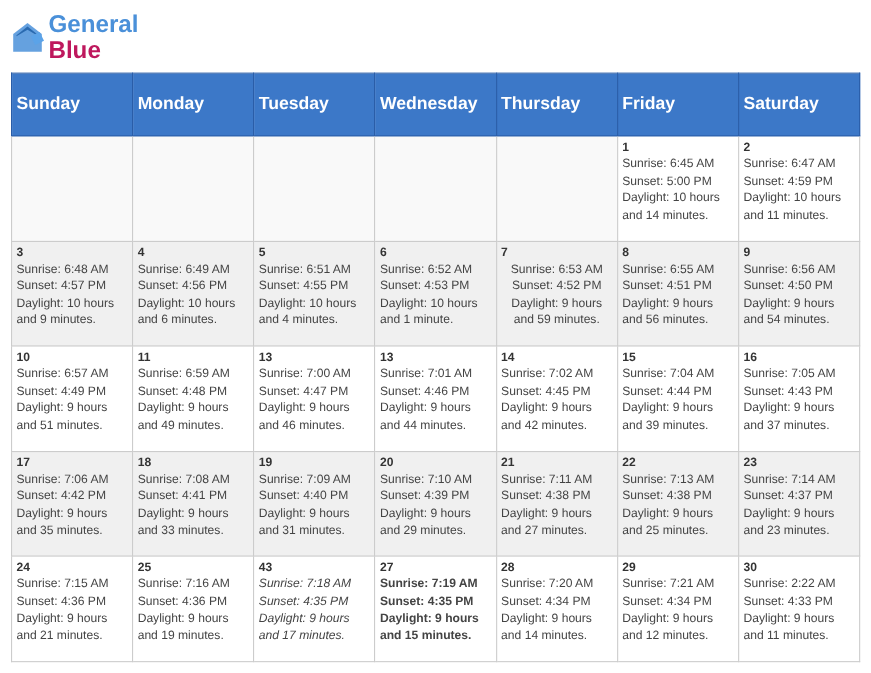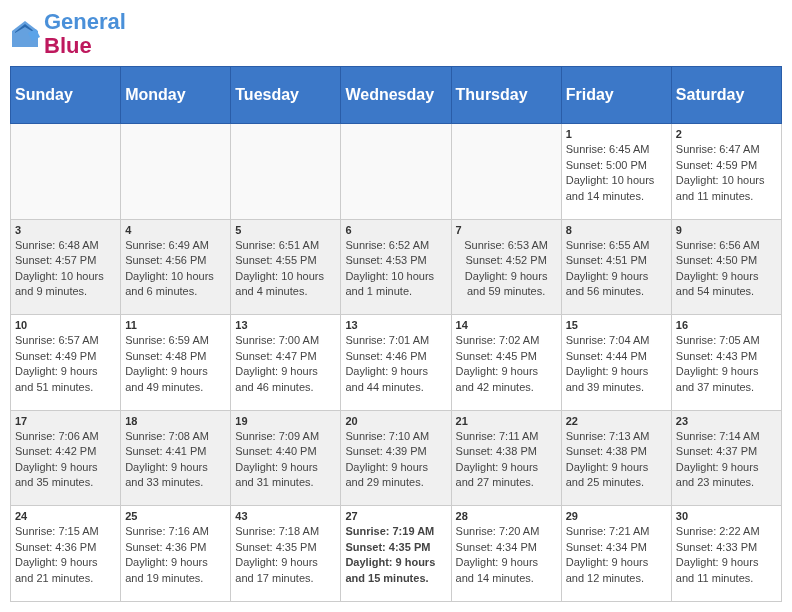--- a/index.html
+++ b/index.html
@@ -319,21 +319,21 @@
           </td>
           <td class="day-cell">
             <span class="day-number">25</span>
             <div class="day-info" style="white-space: pre-line;">Sunrise: 7:16 AM
 Sunset: 4:36 PM
 Daylight: 9 hours
 and 19 minutes.</div>
           </td>
           <td class="day-cell">
             <span class="day-number">43</span>
-            <div class="day-info" style="white-space: pre-line;">Sunrise: 7:18 AM
+            <div class="day-info" style="white-space: pre-line; font-style: italic;">Sunrise: 7:18 AM
 Sunset: 4:35 PM
 Daylight: 9 hours
 and 17 minutes.</div>
           </td>
           <td class="day-cell">
             <span class="day-number">27</span>
             <div class="day-info" style="white-space: pre-line; font-weight: bold;">Sunrise: 7:19 AM
 Sunset: 4:35 PM
 Daylight: 9 hours
 and 15 minutes.</div>

